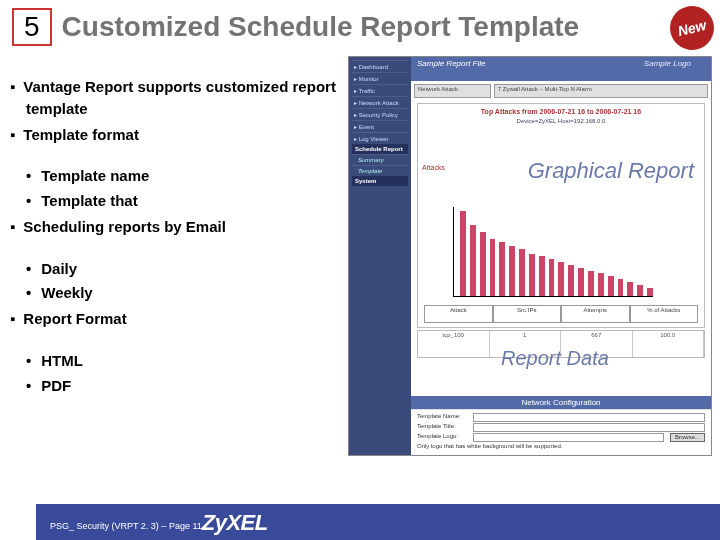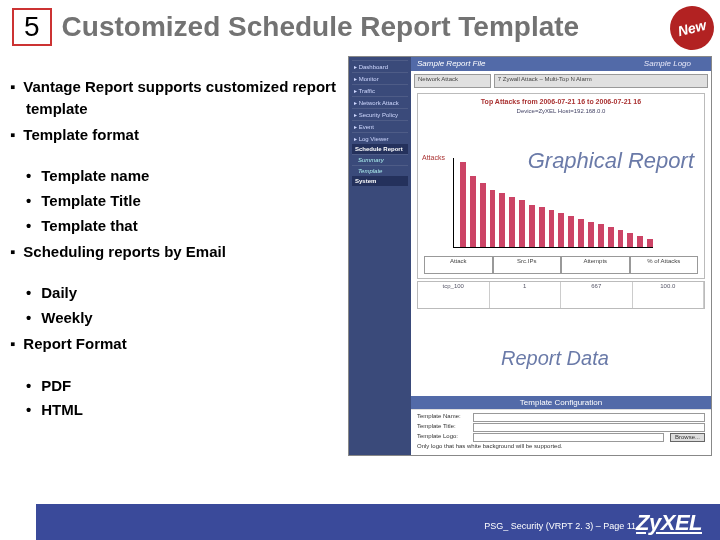--- a/index.html
+++ b/index.html
@@ -99,21 +99,21 @@
   }
   .shot-nav .navsub { color: #aee; padding-left: 6px; font-style: italic; }
   .shot-body {
     position: absolute;
     left: 62px; right: 0; top: 0; bottom: 0;
     background: #fff;
   }
   .shot-titlebar {
     background: #526aa8;
     color: #fff;
-    height: 14px;
+    height: 24px;
     font-size: 8px;
     font-style: italic;
     padding: 2px 6px;
   }
   .shot-logo {
     position: absolute;
     right: 20px; top: 2px;
     font-style: italic;
     font-size: 8px;
     color: #e8e8f8;
@@ -127,21 +127,21 @@
   .report-box {
     border: 1px solid #999;
     background: #e0e0e0;
     flex: 1;
     height: 14px;
     padding: 1px 3px;
   }
   .chart-area {
     margin: 2px 6px;
     border: 1px solid #bbb;
-    height: 186px;
+    height: 225px;
     position: relative;
     background: #fff;
   }
   .chart-title {
     position: absolute;
     top: 4px; left: 0; right: 0;
     text-align: center;
     color: #a33;
     font-size: 7px;
     font-weight: bold;
@@ -254,66 +254,65 @@
     background: #ddd;
     padding: 0 4px;
     font-size: 6px;
   }
   .footer {
     position: absolute;
     bottom: 0; left: 0; right: 0;
     height: 44px;
     background: linear-gradient(to bottom, #fff 0, #fff 8px, #3a4a9a 8px, #3a4a9a 100%);
     display: flex;
-    justify-content: flex-end;
+    justify-content: flex-start;
     align-items: flex-end;
     padding: 0 18px 4px 14px;
     margin-left: 36px;
   }
   .footer-left {
     font-size: 9px;
     color: #fff;
     line-height: 1.2;
     padding-bottom: 4px;
   }
   .footer-logo {
     font-size: 22px;
     font-weight: bold;
     font-style: italic;
     color: #fff;
     letter-spacing: -0.5px;
   }
-  .footer-logo .y { color: #fff; text-decoration: underline; }
+  .footer-logo .y { color: #fff; }
 </style>
 </head>
 <body>
 
 <div class="header">
   <div class="num-box">5</div>
   <div class="title">Customized Schedule Report Template</div>
 </div>
 
 <div class="new-badge">New</div>
 
 <div class="main">
   <div class="bullets">
     <ul id="bullets-root">
         <li><b>Vantage Report supports customized report template</b></li>
         <li><b>Template format</b><ul class="sub">
             <li>Template name</li>
-            <li>Template Title</li>
             <li>Template that</li>
           </ul></li>
         <li><b>Scheduling reports by Email</b><ul class="sub">
             <li>Daily</li>
             <li>Weekly</li>
           </ul></li>
         <li><b>Report Format</b><ul class="sub">
+            <li>HTML</li>
             <li>PDF</li>
-            <li>HTML</li>
           </ul></li>
       </ul>
   </div>
 
   <div class="shot">
     <div class="shot-nav">
       <div id="nav-items">
           <div class="navitem">▸ Dashboard</div>
           <div class="navitem">▸ Monitor</div>
           <div class="navitem">▸ Traffic</div>
@@ -373,21 +372,21 @@
         </div>
       </div>
       <div class="data-table">
         <div>tcp_100</div>
         <div>1</div>
         <div>667</div>
         <div>100.0</div>
       </div>
       <div class="data-overlay">Report Data</div>
     </div>
-    <div class="template-config-bar">Template Configuration</div>
+    <div class="template-config-bar">Network Configuration</div>
     <div class="config-area">
       <div class="config-row">
         <span class="lab">Template Name:</span>
         <span class="inp"></span>
       </div>
       <div class="config-row">
         <span class="lab">Template Title:</span>
         <span class="inp"></span>
       </div>
       <div class="config-row">

